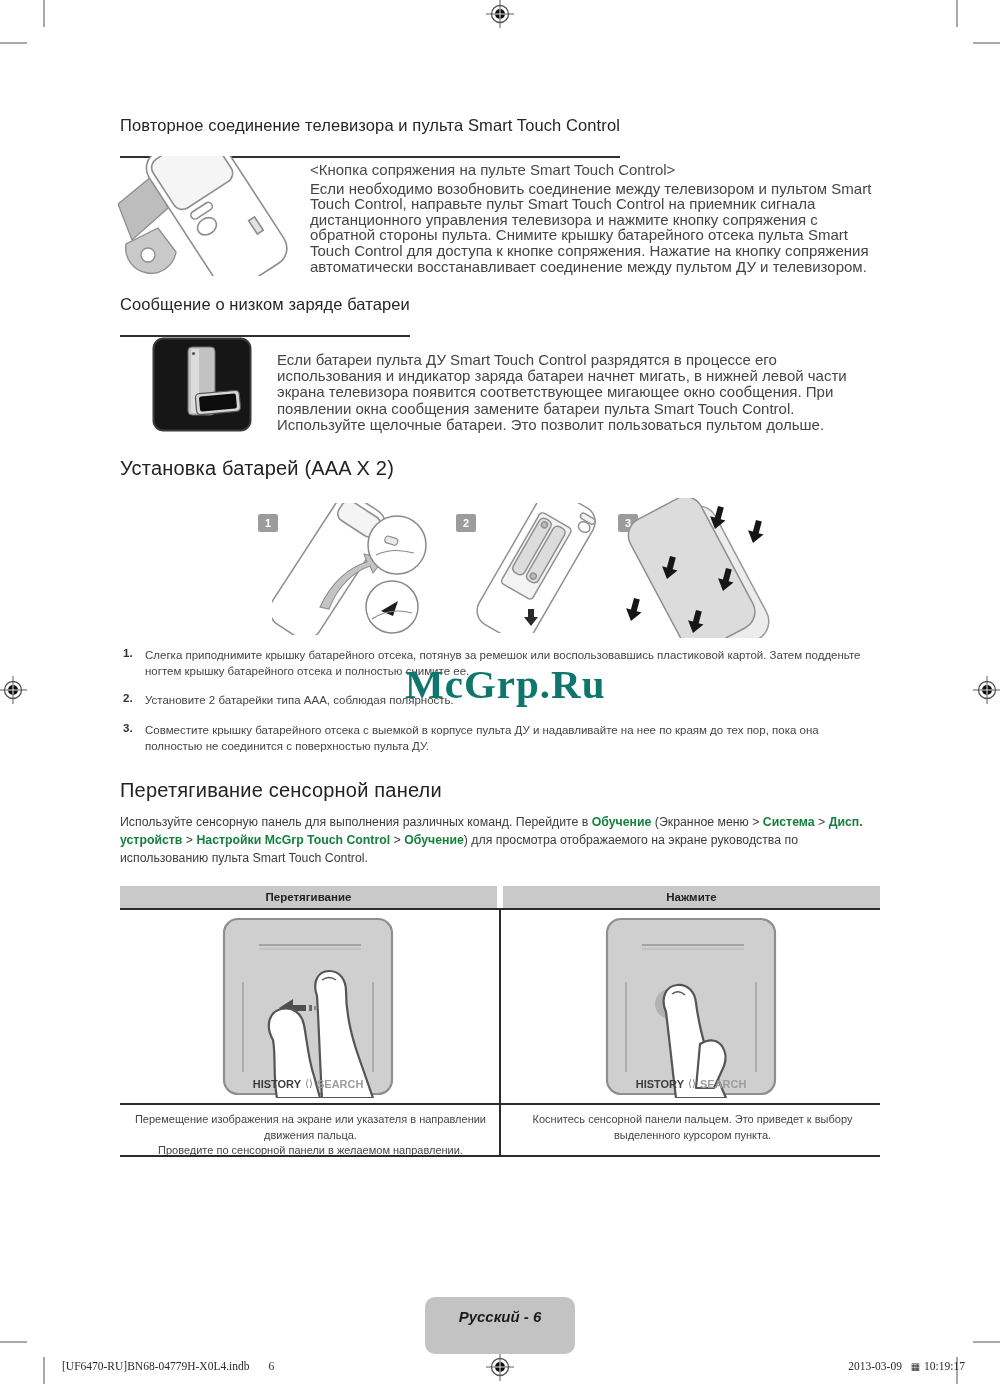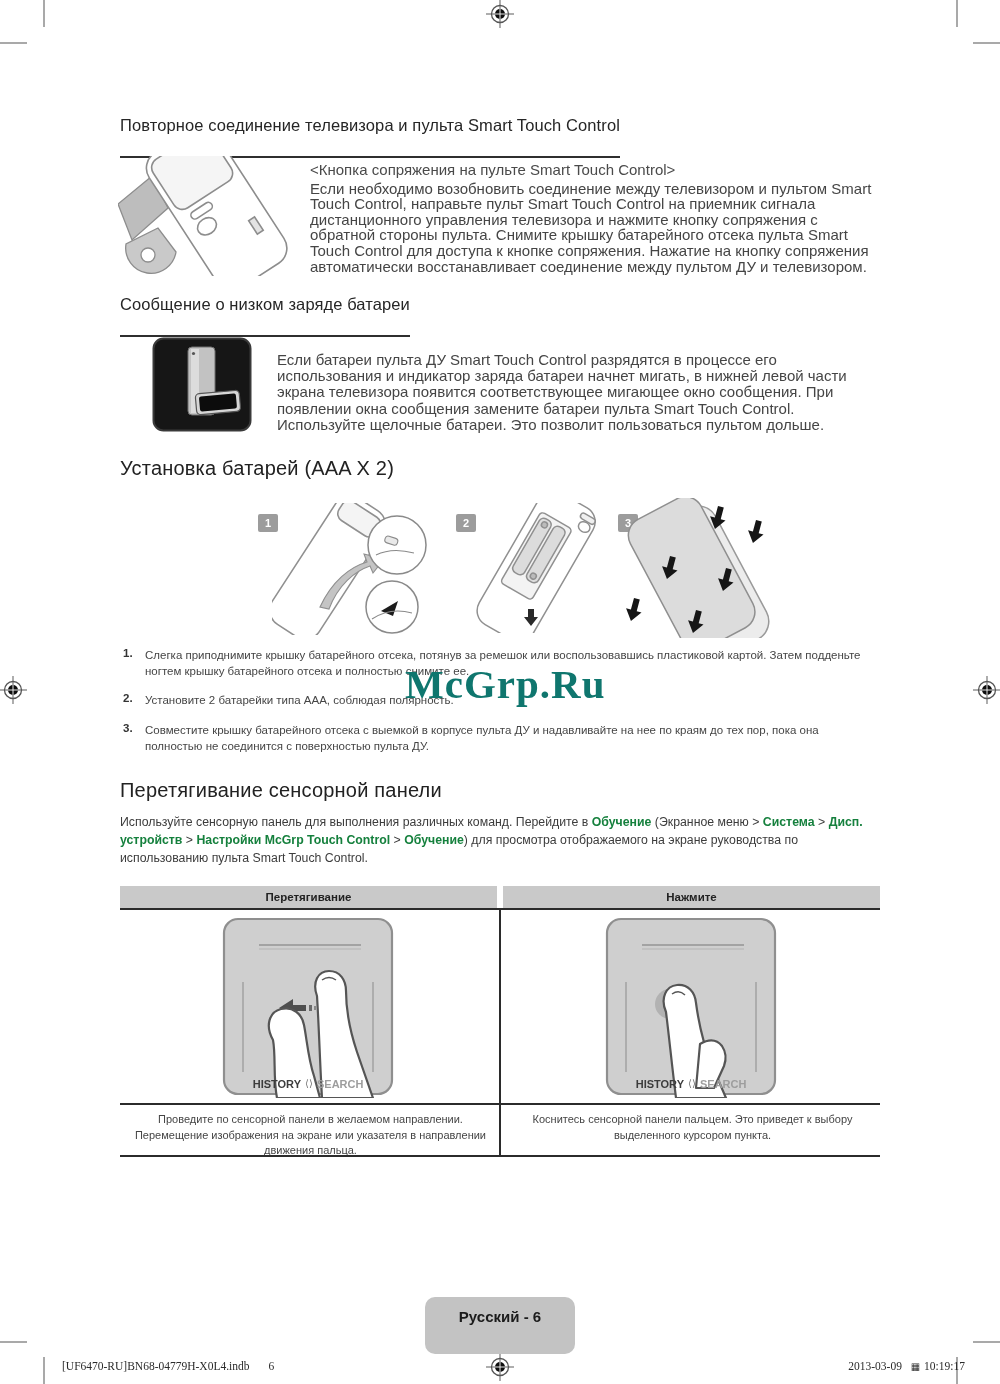--- a/index.html
+++ b/index.html
@@ -31,21 +31,21 @@
   .intro b{color:#15803d;}
   
   .ttable{position:absolute;left:120px;top:886px;width:760px;height:272px;}
   .thead{position:absolute;top:0;height:22px;background:#c9c9c9;color:#222;
          font-size:11.5px;font-weight:bold;text-align:center;line-height:22px;}
   .rule{position:absolute;left:0;width:760px;background:#2b2b2b;}
   .vdiv{position:absolute;left:379px;width:2px;background:#2b2b2b;}
   .tcell{position:absolute;font-size:11px;line-height:15.5px;color:#454545;text-align:center;}
   
   .pagetab{position:absolute;left:425px;top:1297px;width:150px;height:57px;background:#c3c3c3;
-           border-radius:10px;text-align:center;}
+           border-radius:10px;text-align:center;font-style:italic;}
   .pagetab span{display:inline-block;margin-top:11px;font-size:15px;font-weight:bold;color:#1b1b1b;}
   .printfoot{position:absolute;font-family:"Liberation Serif","DejaVu Serif",serif;
              font-size:11.5px;color:#2a2a2a;top:1360px;}
 </style>
 </head>
 <body>
 
 <div class="page">
 
   <div class="crop" style="left:43px;top:0;width:1.5px;height:27px;"></div>
@@ -233,22 +233,22 @@
         <path d="M68,78 q7,-5 13,1" fill="none" stroke-width="1.4"></path>
         <path d="M96,128 q14,-8 22,2 q6,9 2,20 l-10,22 -18,0 z"></path>
       </g>
       <text x="80" y="172" text-anchor="end" font-size="11" font-weight="bold" fill="#3c3c3c">HISTORY</text>
       <text x="88" y="171" text-anchor="middle" font-size="10" fill="#777">⟨⟩</text>
       <text x="96" y="172" text-anchor="start" font-size="11" font-weight="bold" fill="#9d9d9d">SEARCH</text>
     </svg>
 
     <div class="rule" style="top:217px;height:1.5px;"></div>
     <div class="tcell" style="left:8px;top:226px;width:365px;">
+      <span style="display:block;">Перемещение изображения на экране или указателя в направлении движения пальца.</span>
       <span style="display:block;">Проведите по сенсорной панели в желаемом направлении.</span>
-      <span style="display:block;">Перемещение изображения на экране или указателя в направлении движения пальца.</span>
     </div>
     <div class="tcell" style="left:400px;top:226px;width:345px;">Коснитесь сенсорной панели пальцем. Это приведет к выбору выделенного курсором пункта.</div>
     <div class="rule" style="top:269px;height:2px;"></div>
   </div>
 
   <div class="pagetab">
     <span>Русский - 6</span>
   </div>
 
   <div class="printfoot" style="left:62px;">

